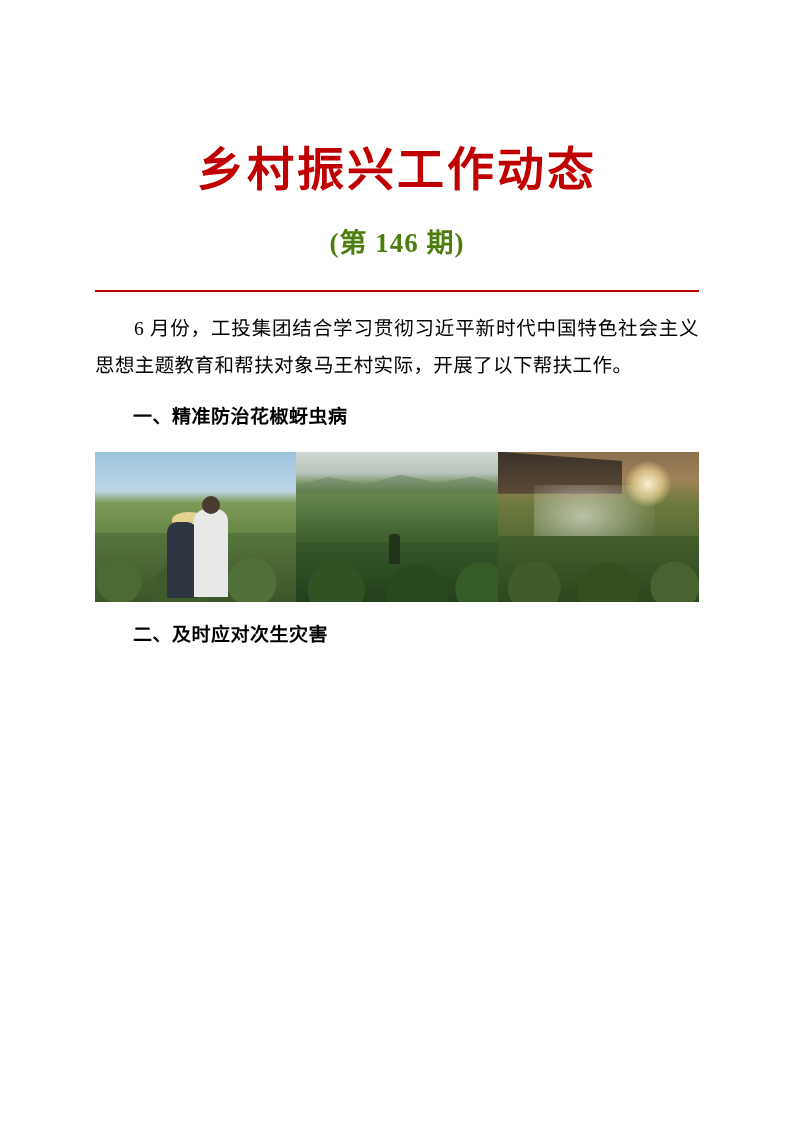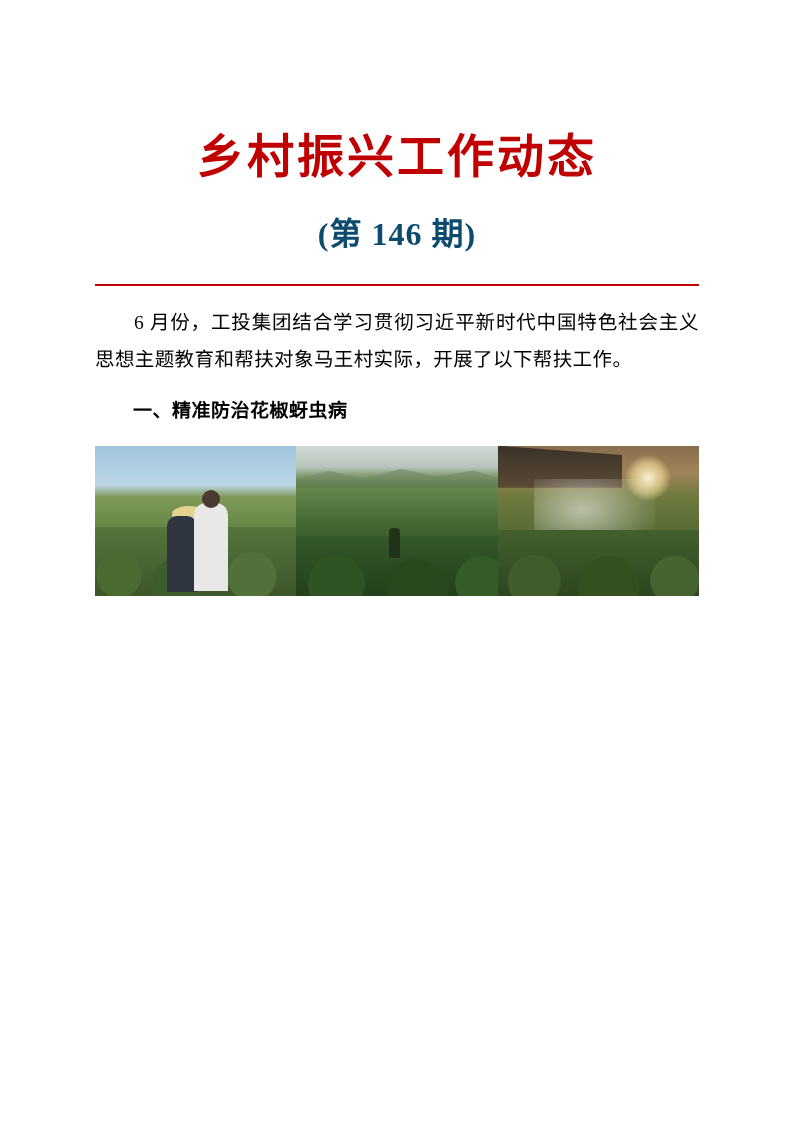--- a/index.html
+++ b/index.html
@@ -12,42 +12,42 @@
     color: #000000;
   }
   .page {
     position: relative;
     width: 794px;
     height: 1123px;
     margin: 0 auto;
     background: #ffffff;
     overflow: hidden;
     box-sizing: border-box;
-    padding: 3px 95px;
+    padding: 16px 95px;
   }
 
   
   .masthead {
     padding-top: 128px;
     text-align: center;
   }
   .doc-title {
     color: #c00000;
     font-family: "DejaVu Serif", "Liberation Serif", serif;
     font-weight: bold;
     font-size: 47px;
     letter-spacing: 3px;
     line-height: 1.1;
     margin: 0;
   }
   .doc-issue {
-    color: #0c4a6e;
+    color: #4d7c0f;
     font-family: "Liberation Serif", serif;
     font-weight: bold;
-    font-size: 32px;
+    font-size: 27px;
     margin: 25px 0 0 0;
     letter-spacing: 1px;
   }
   .divider {
     margin-top: 30px;
     height: 0;
     border-top: 2px solid #c00000;
     width: 100%;
   }
 
@@ -252,15 +252,16 @@
         <div class="walker"></div>
       </div>
       <div class="photo photo-3">
         <div class="roof"></div>
         <div class="sun"></div>
         <div class="mist"></div>
         <div class="canopy"></div>
       </div>
     </div>
 
+    <h2 class="section-heading">二、及时应对次生灾害</h2>
 
   </div>
 </div>
 
 </body></html>

